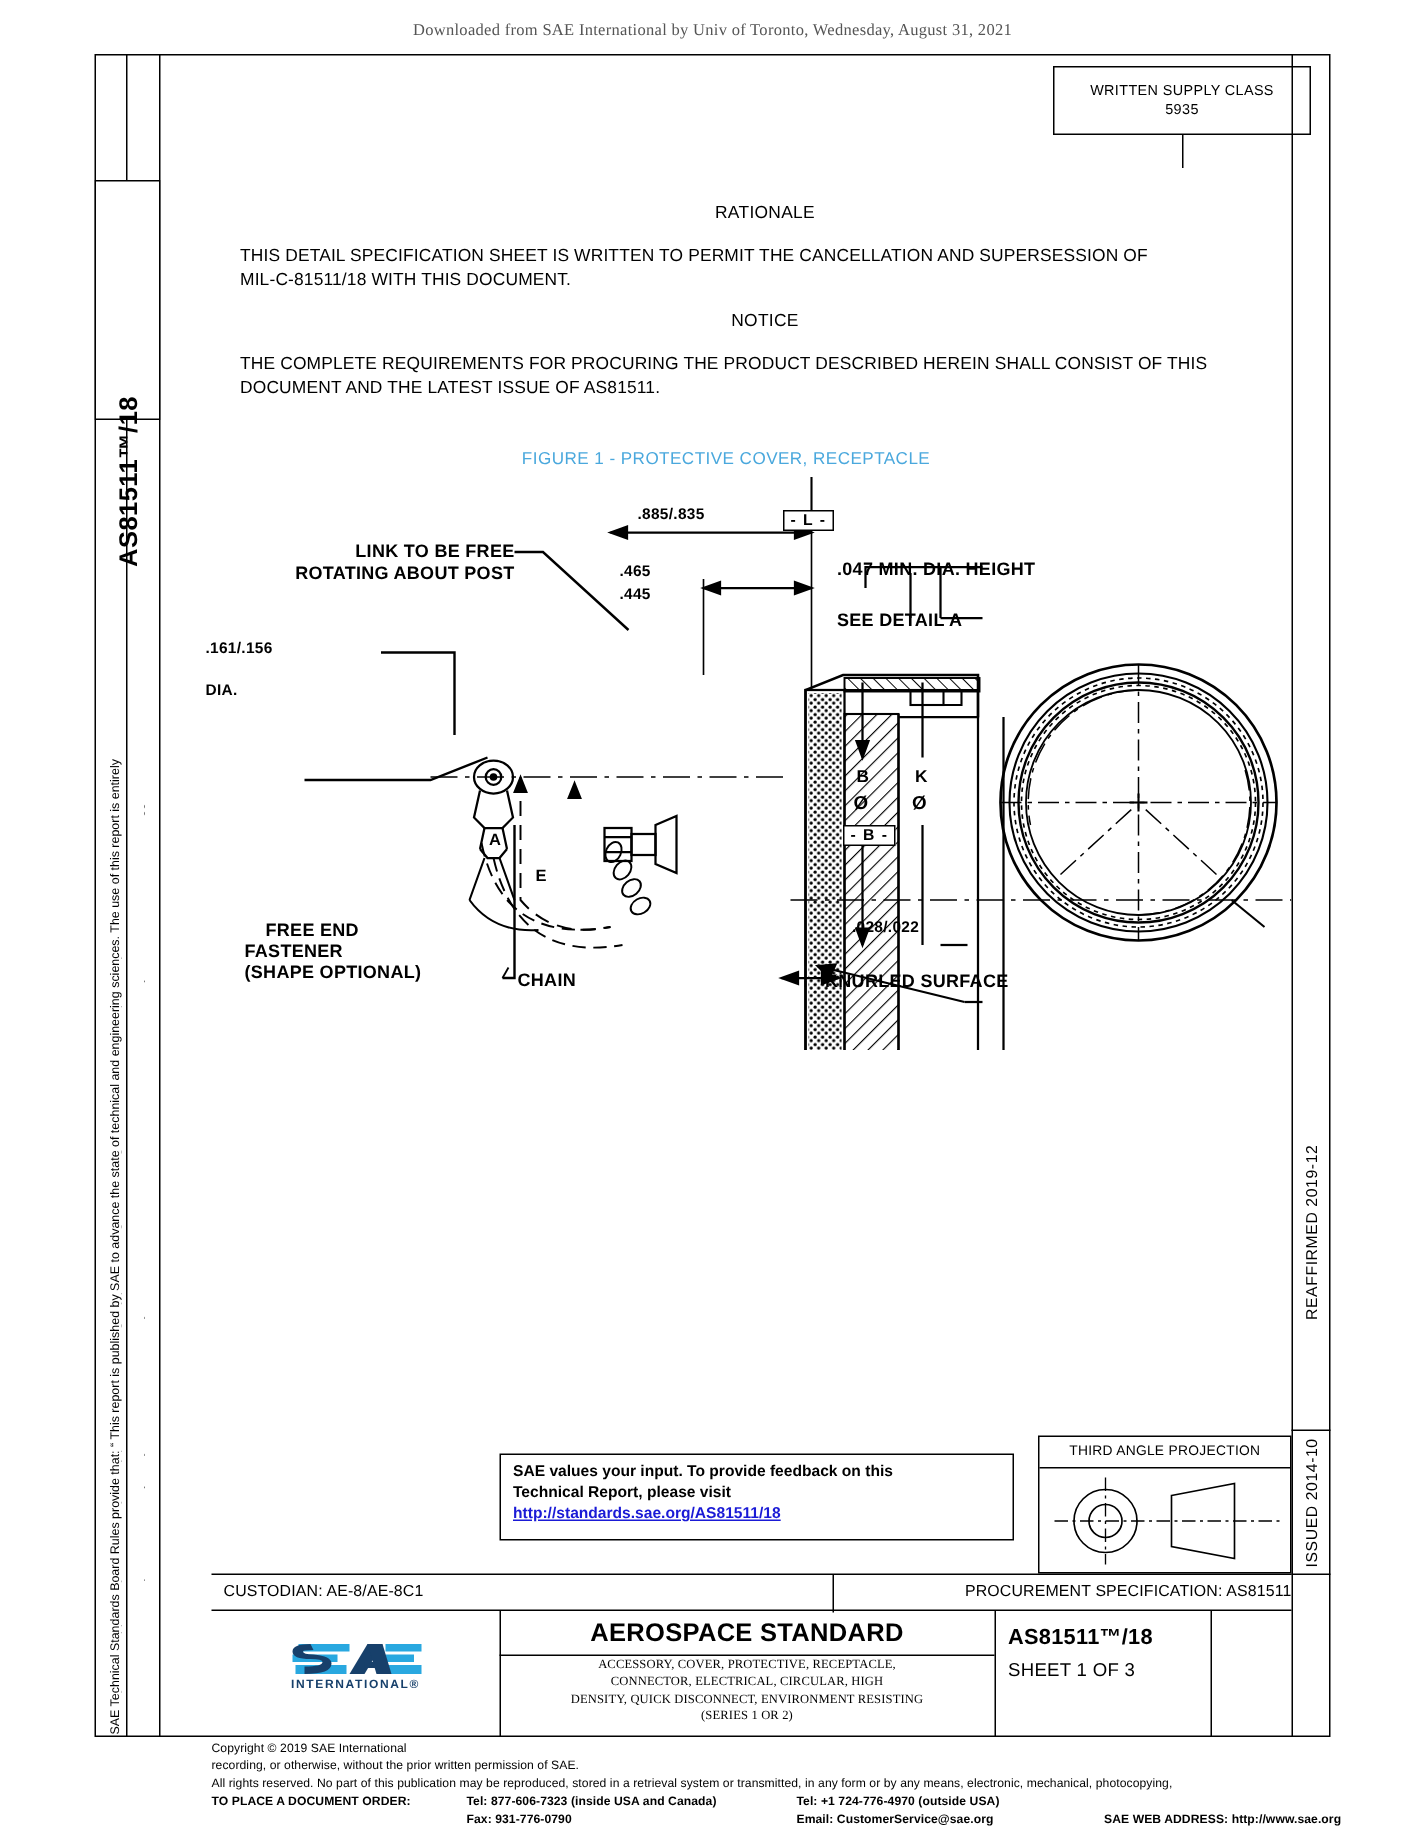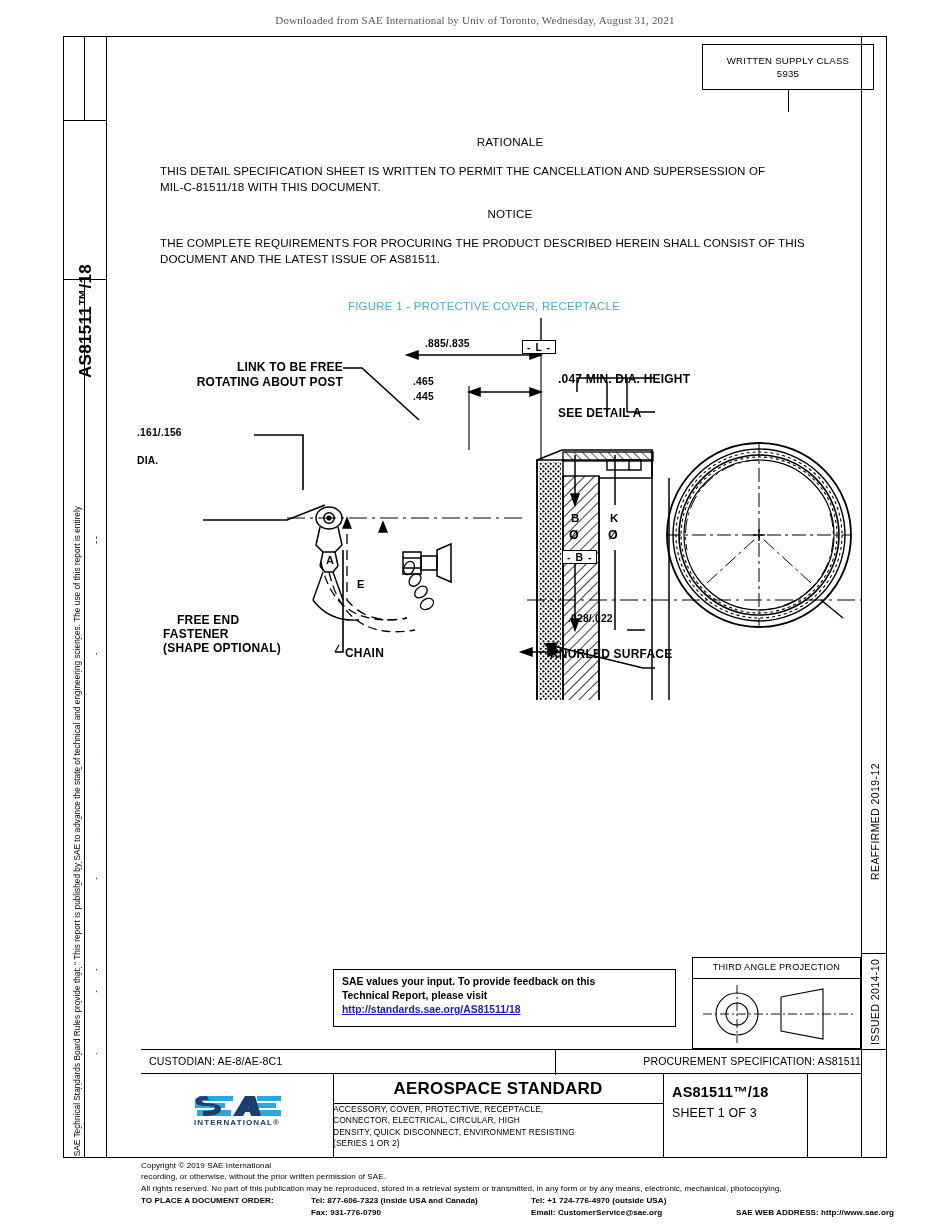--- a/index.html
+++ b/index.html
@@ -67,21 +67,21 @@
 
   #title-row{left:141px;top:1074px;width:720px;height:84px;}
   #tr-l{position:absolute;left:0;top:0;width:192px;height:84px;border-right:1.4px solid #000;
       display:flex;align-items:center;justify-content:center;}
   #tr-m{position:absolute;left:192px;top:0;width:330px;height:84px;border-right:1.4px solid #000;}
   #tr-r{position:absolute;left:522px;top:0;width:145px;height:84px;border-right:1.4px solid #000;
       padding:10px 0 0 9px;box-sizing:border-box;}
   #tr-x{position:absolute;left:667px;top:0;width:53px;height:84px;}
   #as-title{width:100%;text-align:center;font-size:17px;font-weight:bold;padding-top:5px;letter-spacing:.2px;}
   #as-rule{position:absolute;left:0;top:29px;width:330px;height:1.4px;background:#000;}
-  #as-sub{width:100%;font-size:8.4px;line-height:1.35;padding-top:5px;letter-spacing:.1px;}
+  #as-sub{width:100%;text-align:center;font-size:8.4px;line-height:1.35;padding-top:5px;letter-spacing:.1px;font-family:Liberation Serif, serif;}
   #tr-num{font-size:14.5px;font-weight:bold;letter-spacing:.2px;}
   #tr-sheet{font-size:12.4px;padding-top:6px;letter-spacing:.2px;}
 
   
   #logo{position:relative;width:105px;height:42px;}
   #logo-word{position:absolute;left:0;top:23px;width:105px;text-align:center;
       font-size:8px;font-weight:bold;color:#17406b;letter-spacing:1.1px;}
 
   
   #footer{left:141px;top:1160px;width:800px;font-size:8.1px;line-height:1.42;letter-spacing:.05px;}

